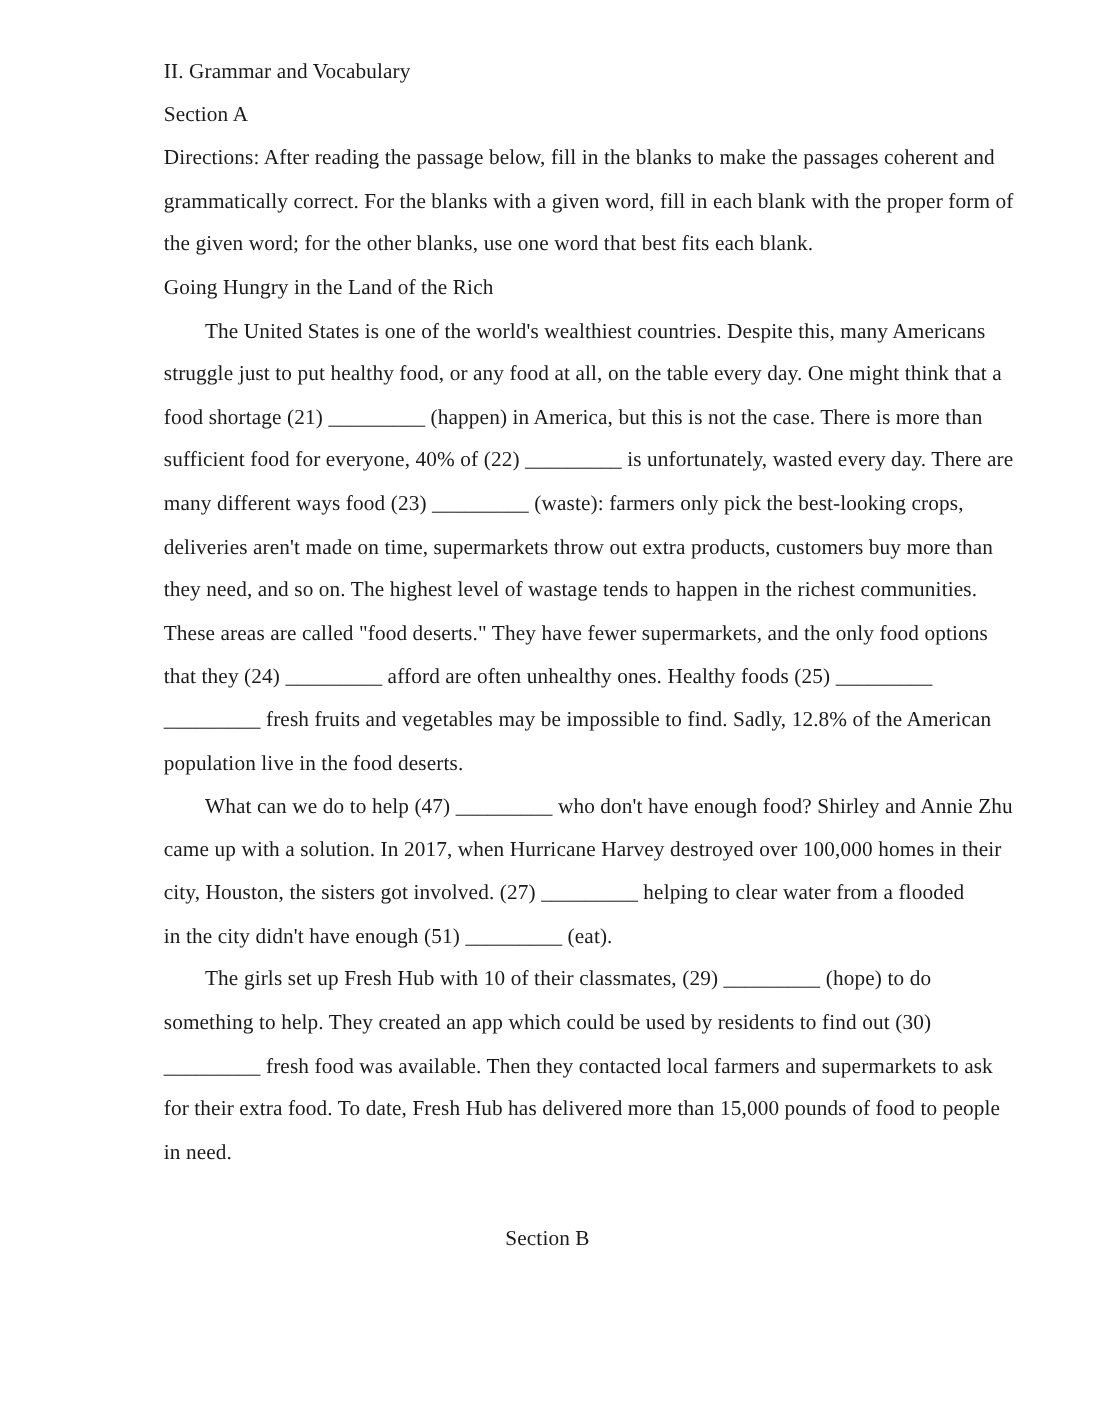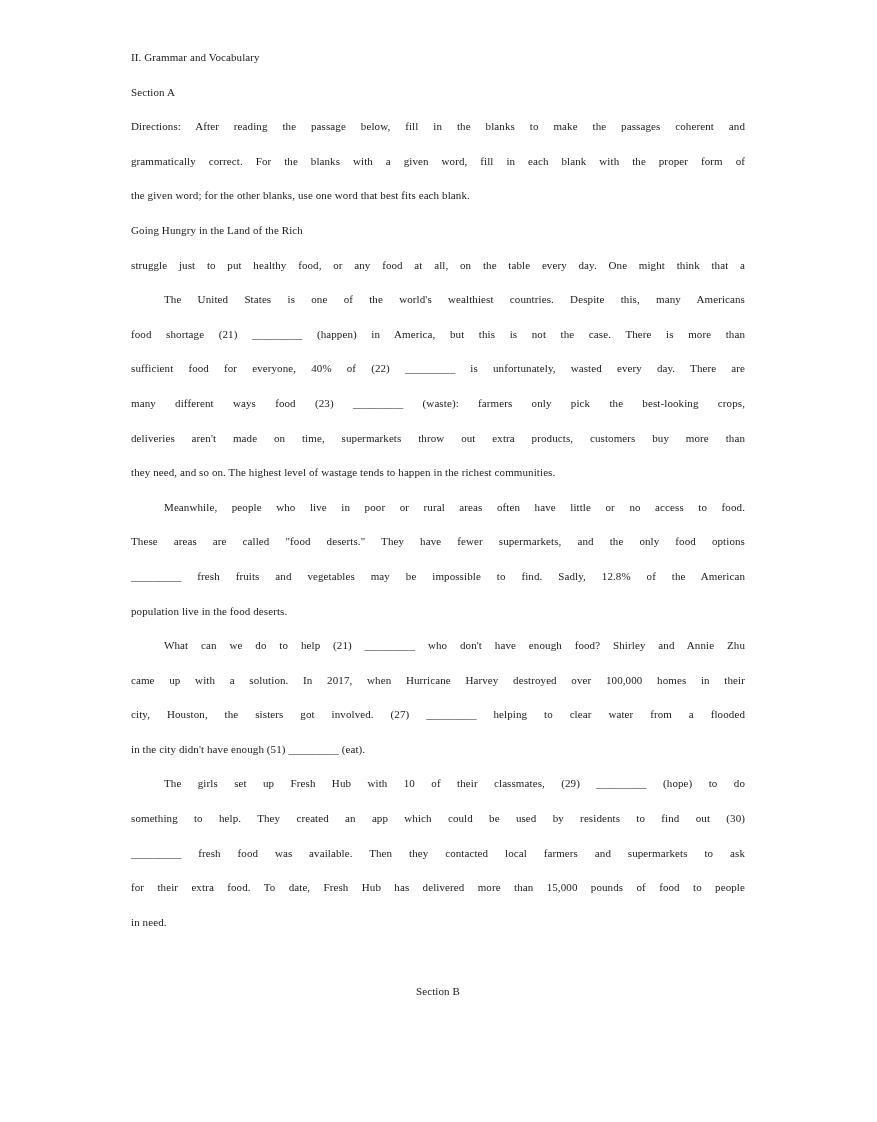--- a/index.html
+++ b/index.html
@@ -13,21 +13,21 @@
     position: relative;
     font-family: "Liberation Serif", "DejaVu Serif", serif;
     overflow: hidden;
   }
   .page {
     position: absolute;
     left: 131px;
     top: 40px;
     width: 614px;
     color: #1a1a1a;
-    font-size: 11px;
+    font-size: 17px;
   }
   .block { margin: 0; padding: 0; }
   .line {
     line-height: 34.6px;
     height: 34.6px;
     white-space: nowrap;
     letter-spacing: 0.1px;
   }
   .line.justify {
     text-align: justify;
@@ -53,36 +53,36 @@
     </div>
     <div class="block">
       <div class="line justify">Directions: After reading the passage below, fill in the blanks to make the passages coherent and</div>
       <div class="line justify">grammatically correct. For the blanks with a given word, fill in each blank with the proper form of</div>
       <div class="line">the given word; for the other blanks, use one word that best fits each blank.</div>
     </div>
     <div class="block">
       <div class="line">Going Hungry in the Land of the Rich</div>
     </div>
     <div class="block">
+      <div class="line justify indent">The United States is one of the world's wealthiest countries. Despite this, many Americans</div>
       <div class="line justify">struggle just to put healthy food, or any food at all, on the table every day. One might think that a</div>
-      <div class="line justify indent">The United States is one of the world's wealthiest countries. Despite this, many Americans</div>
       <div class="line justify">food shortage (21) _________ (happen) in America, but this is not the case. There is more than</div>
       <div class="line justify">sufficient food for everyone, 40% of (22) _________ is unfortunately, wasted every day. There are</div>
       <div class="line justify">many different ways food (23) _________ (waste): farmers only pick the best-looking crops,</div>
       <div class="line justify">deliveries aren't made on time, supermarkets throw out extra products, customers buy more than</div>
       <div class="line">they need, and so on. The highest level of wastage tends to happen in the richest communities.</div>
     </div>
     <div class="block">
-      <div class="line justify indent">Meanwhile, people who live in poor or rural areas often have little or no access to food.</div>
       <div class="line justify">These areas are called "food deserts." They have fewer supermarkets, and the only food options</div>
+      <div class="line justify">that they (24) _________ afford are often unhealthy ones. Healthy foods (25) _________</div>
       <div class="line justify">_________ fresh fruits and vegetables may be impossible to find. Sadly, 12.8% of the American</div>
       <div class="line">population live in the food deserts.</div>
     </div>
     <div class="block">
-      <div class="line justify indent">What can we do to help (21) _________ who don't have enough food? Shirley and Annie Zhu</div>
+      <div class="line justify indent">What can we do to help (47) _________ who don't have enough food? Shirley and Annie Zhu</div>
       <div class="line justify">came up with a solution. In 2017, when Hurricane Harvey destroyed over 100,000 homes in their</div>
       <div class="line justify">city, Houston, the sisters got involved. (27) _________ helping to clear water from a flooded</div>
       <div class="line">in the city didn't have enough (51) _________ (eat).</div>
     </div>
     <div class="block">
       <div class="line justify indent">The girls set up Fresh Hub with 10 of their classmates, (29) _________ (hope) to do</div>
       <div class="line justify">something to help. They created an app which could be used by residents to find out (30)</div>
       <div class="line justify">_________ fresh food was available. Then they contacted local farmers and supermarkets to ask</div>
       <div class="line justify">for their extra food. To date, Fresh Hub has delivered more than 15,000 pounds of food to people</div>
       <div class="line">in need.</div>

